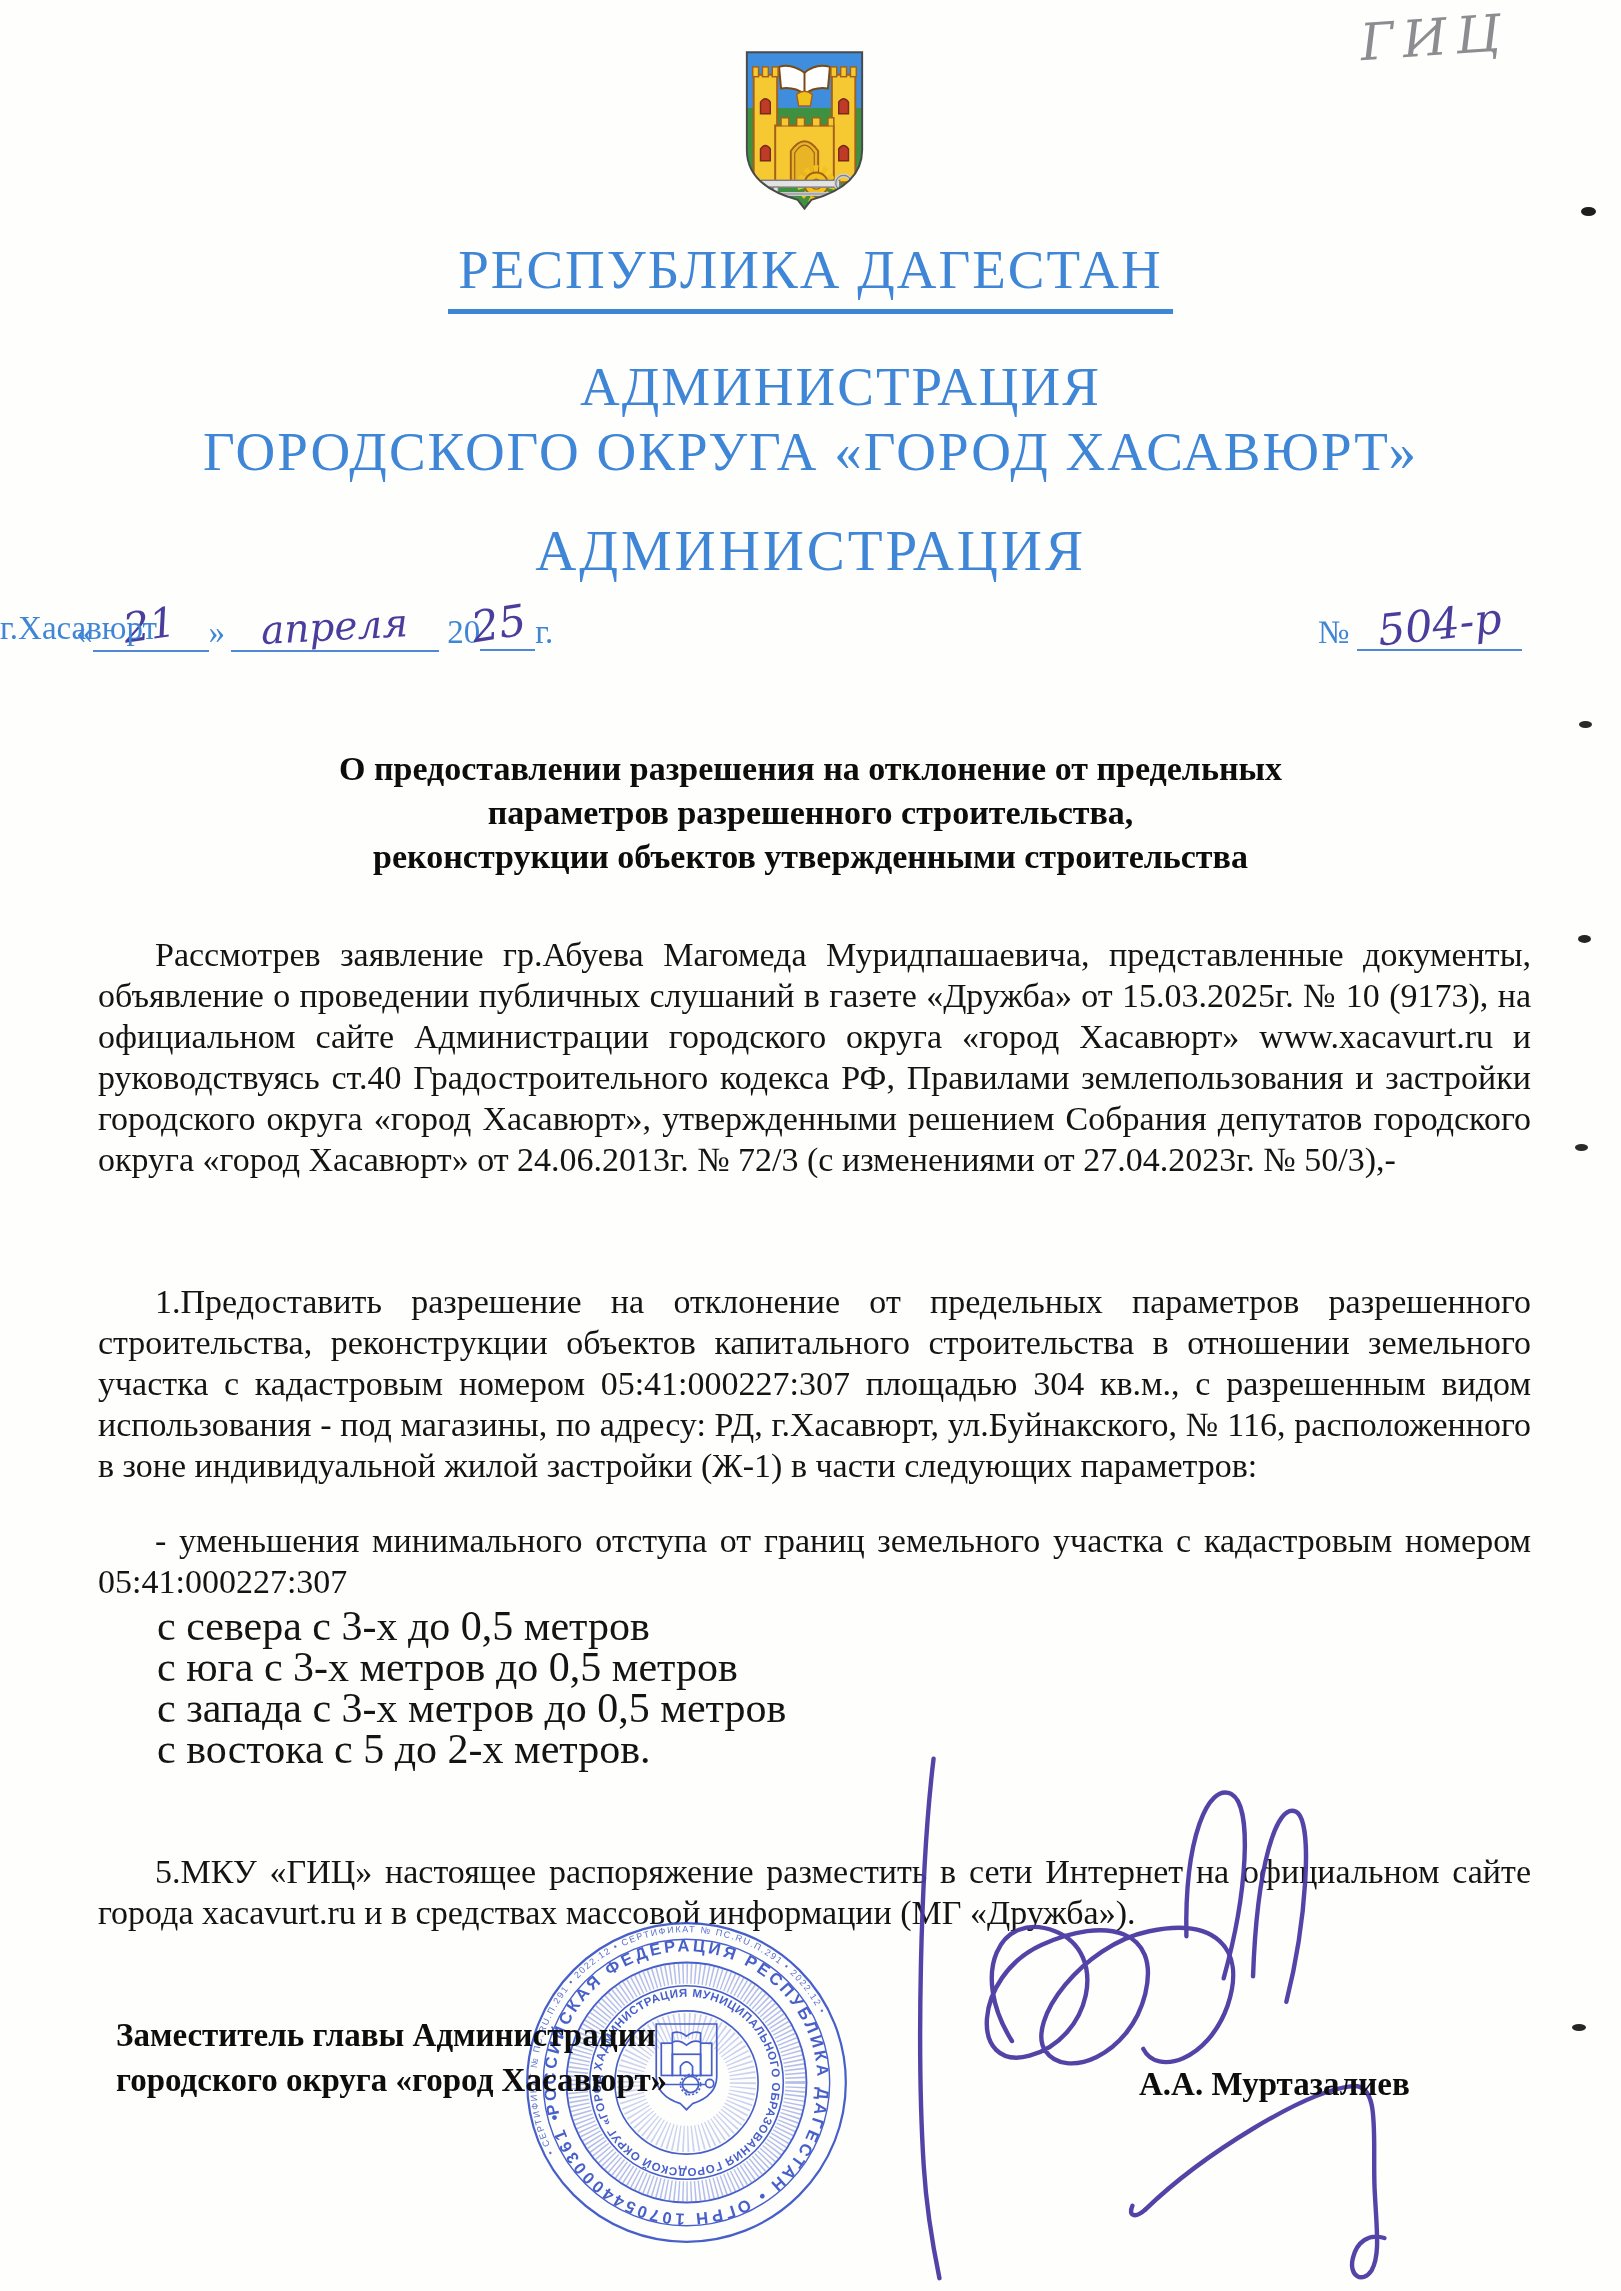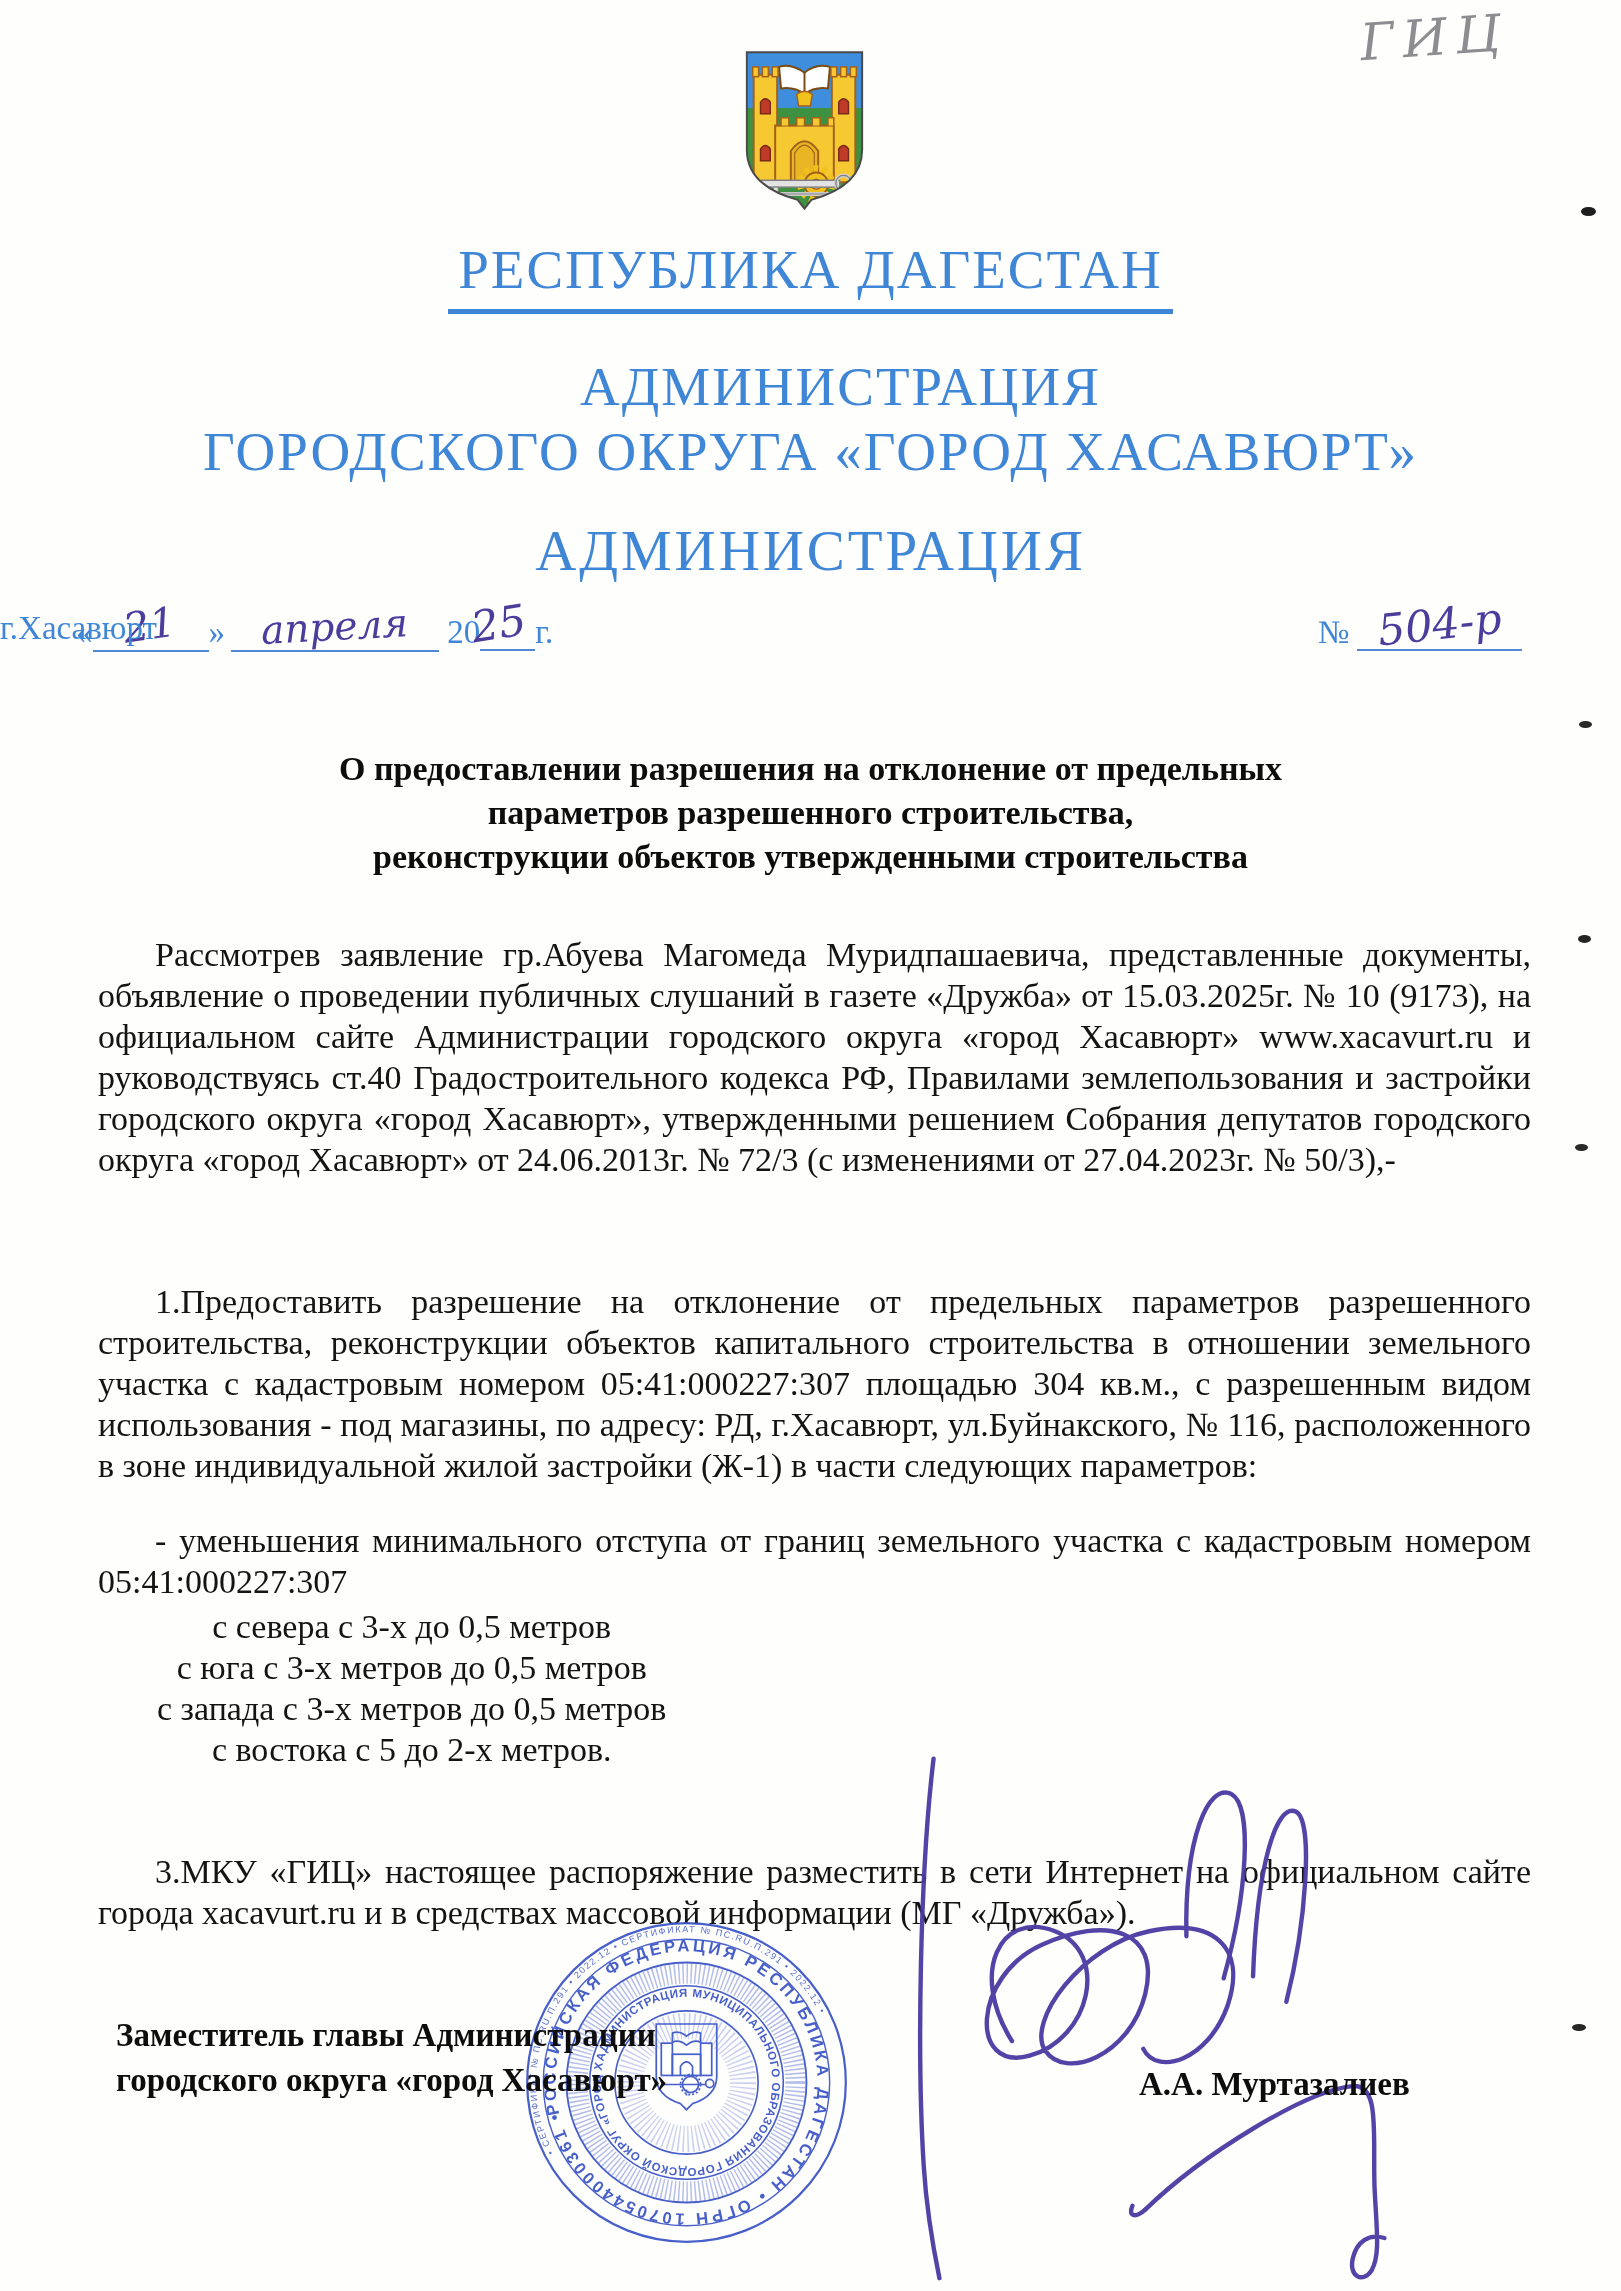--- a/index.html
+++ b/index.html
@@ -48,21 +48,21 @@
     font-weight:bold;font-size:34px;line-height:44px;color:#0d0d0d;
   }
   .body-text{
     position:absolute;left:98px;width:1433px;
     font-size:34px;line-height:41px;text-align:justify;color:#141414;
   }
   .indent{text-indent:57px;}
   .p1{top:934px;}
   .p2{top:1281px;}
   .p2sub{top:1520px;}
-  .setbacks{position:absolute;left:157px;top:1606px;font-size:34px;line-height:41px;color:#141414;text-align:center;}
+  .setbacks{position:absolute;left:157px;top:1606px;font-size:42px;line-height:41px;color:#141414;}
   .p3{top:1851px;}
   
   .sig-pos{position:absolute;left:116px;top:2013px;font-weight:bold;font-size:33px;line-height:45px;color:#0d0d0d;}
   .sig-name{position:absolute;left:1139px;top:2066px;font-weight:bold;font-size:33px;color:#0d0d0d;}
   
   .emblem{position:absolute;left:740px;top:45px;}
   .stamp{position:absolute;left:505px;top:1900px;opacity:.93;}
   .autograph{position:absolute;left:863px;top:1745px;}
   .speck{position:absolute;border-radius:50%;}
 </style>
@@ -157,21 +157,21 @@
   <div class="body-text indent p2">1.Предоставить разрешение на отклонение от предельных параметров разрешенного строительства, реконструкции объектов капитального строительства в отношении земельного участка с кадастровым номером 05:41:000227:307 площадью 304 кв.м., с разрешенным видом использования - под магазины, по адресу: РД, г.Хасавюрт, ул.Буйнакского, № 116, расположенного в зоне индивидуальной жилой застройки (Ж-1) в части следующих параметров:</div>
   <div class="body-text indent p2sub">- уменьшения минимального отступа от границ земельного участка с кадастровым номером 05:41:000227:307</div>
 
   <div class="setbacks">
     <div>с севера с 3-х до 0,5 метров</div>
     <div>с юга с 3-х метров до 0,5 метров</div>
     <div>с запада с 3-х метров до 0,5 метров</div>
     <div>с востока с 5 до 2-х метров.</div>
   </div>
 
-  <div class="body-text indent p3">3.МКУ «ГИЦ» настоящее распоряжение разместить в сети Интернет на официальном сайте города xacavurt.ru и в средствах массовой информации (МГ «Дружба»).</div>
+  <div class="body-text indent p3">5.МКУ «ГИЦ» настоящее распоряжение разместить в сети Интернет на официальном сайте города xacavurt.ru и в средствах массовой информации (МГ «Дружба»).</div>
 
   <svg class="stamp" width="363" height="365" viewBox="0 0 360 360">
     <defs>
       <path id="ringOuterP" d="M 180,180 m -149,0 a 149,149 0 1,1 298,0 a 149,149 0 1,1 -298,0"></path>
       <path id="ringMainP" d="M 180,180 m -130,0 a 130,130 0 1,1 260,0 a 130,130 0 1,1 -260,0"></path>
       <path id="ringInnerP" d="M 180,180 m -85,0 a 85,85 0 1,1 170,0 a 85,85 0 1,1 -170,0"></path>
     </defs>
     <g stroke="#3a53c6" fill="none">
       <circle cx="180" cy="180" r="158" stroke-width="2.2"></circle>
       <circle cx="180" cy="180" r="142" stroke-width="1.4"></circle>

